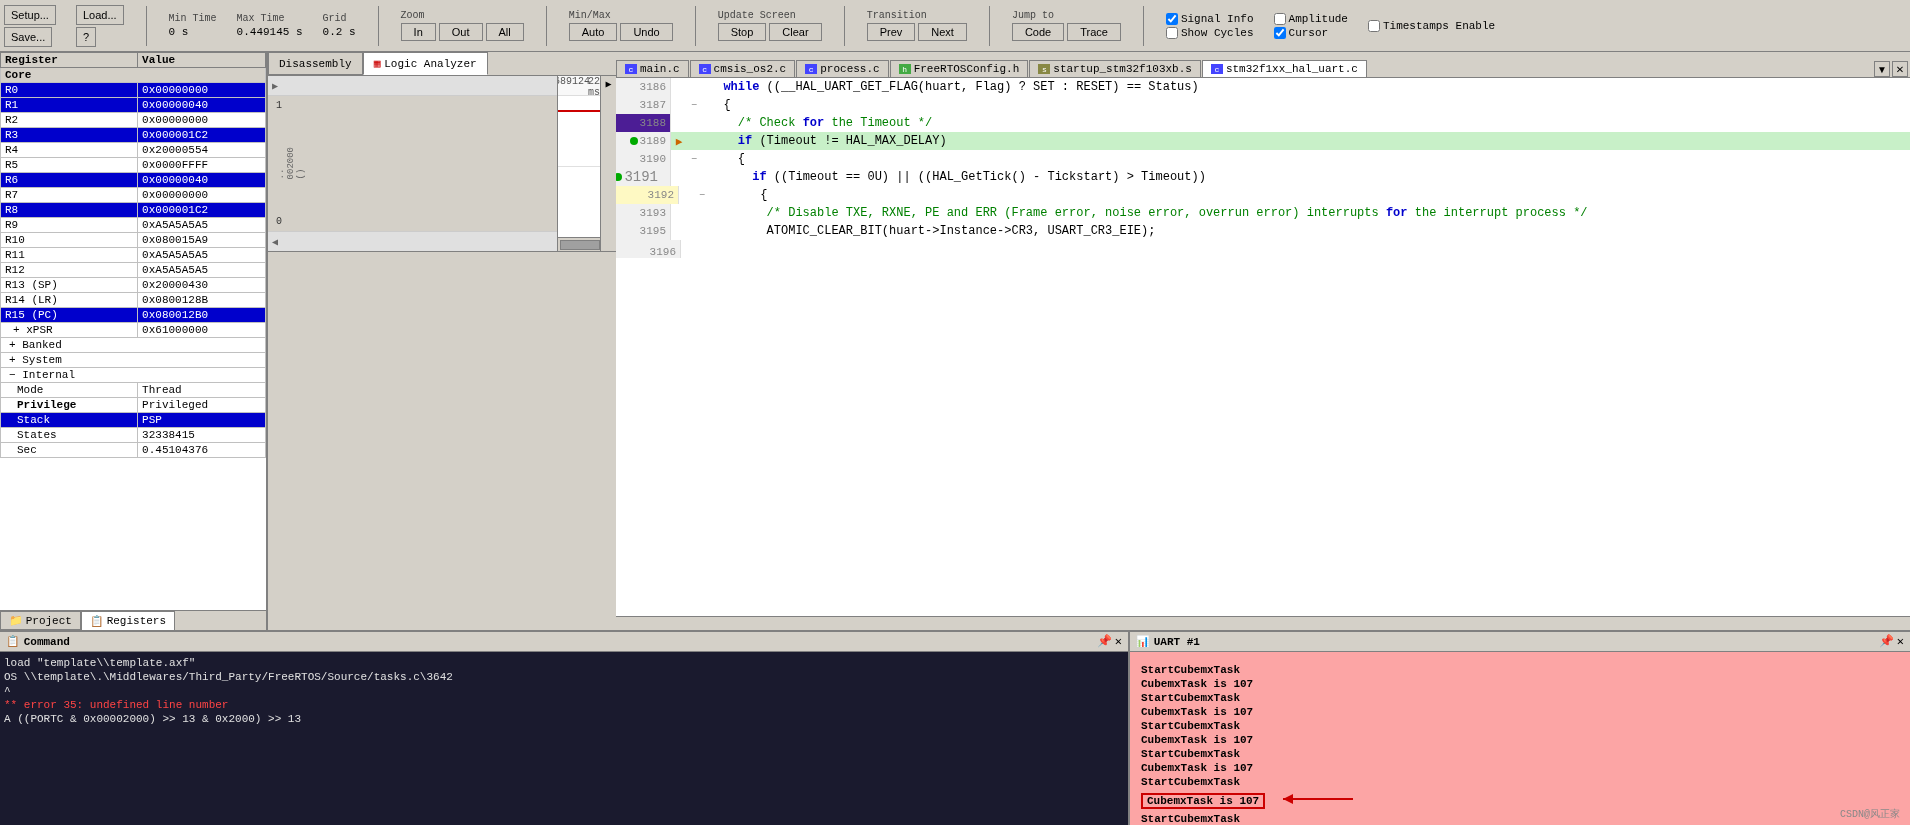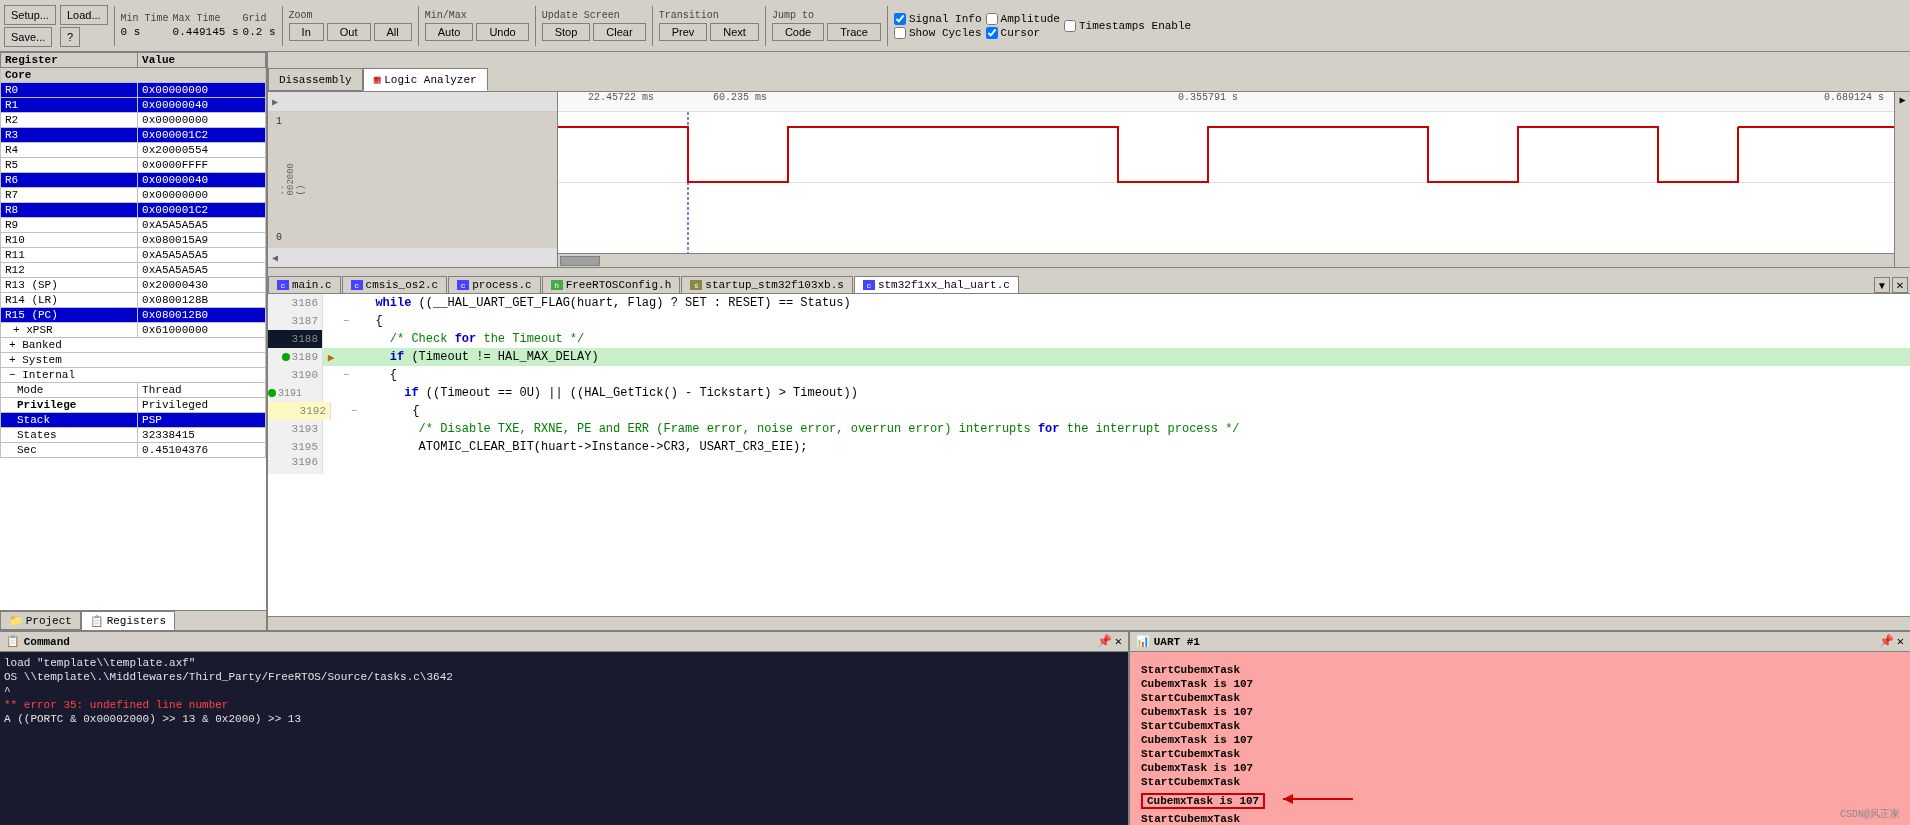--- a/index.html
+++ b/index.html
@@ -1,21 +1,21 @@
 <!DOCTYPE html>
 <html><head>
   <meta charset="utf-8">
   <style>
     * { margin: 0; padding: 0; box-sizing: border-box; }
     body { background: #f0f0f0; font-family: 'Courier New', monospace; font-size: 11px; color: #000; overflow: hidden; width: 1910px; height: 825px; }
 
     .main-container { display: flex; flex-direction: column; height: 825px; width: 1910px; background: #d4d0c8; }
 
     
-    .toolbar { display: flex; align-items: center; background: #d4d0c8; border-bottom: 1px solid #808080; padding: 2px 4px; gap: 4px; height: 52px; flex-shrink: 0; }
+    .toolbar { display: flex; align-items: center; background: #d4d0c8; border-bottom: 1px solid #808080; padding: 2px 4px; gap: 20px; height: 52px; flex-shrink: 0; }
     .toolbar-btn { background: #d4d0c8; border: 1px solid #808080; padding: 1px 6px; font-size: 11px; cursor: pointer; height: 20px; }
     .toolbar-separator { width: 1px; background: #808080; height: 40px; margin: 0 2px; }
     .toolbar-group { display: flex; flex-direction: column; gap: 2px; align-items: flex-start; }
     .toolbar-row { display: flex; align-items: center; gap: 3px; }
     .toolbar-label { font-size: 10px; color: #444; }
     .toolbar-value { font-size: 11px; }
     .toolbar-small-btn { background: #d4d0c8; border: 1px solid #808080; padding: 0px 12px; font-size: 11px; cursor: pointer; height: 18px; min-width: 24px; }
     .checkbox-group { display: flex; align-items: center; gap: 3px; font-size: 11px; }
     input[type=checkbox] { width: 12px; height: 12px; }
 
@@ -28,21 +28,21 @@
     .reg-table { width: 100%; border-collapse: collapse; }
     .reg-table th { background: #d4d0c8; border: 1px solid #808080; padding: 1px 4px; font-weight: bold; text-align: left; font-size: 11px; }
     .reg-table td { border: 1px solid #c0c0c0; padding: 1px 4px; font-size: 11px; }
     .reg-section-header { background: #d4d0c8; font-weight: bold; font-size: 11px; padding: 1px 4px; }
     .reg-row-blue { background: #0000cc; color: white; }
     .bottom-tabs { display: flex; background: #d4d0c8; border-top: 1px solid #808080; }
     .bottom-tab { padding: 2px 8px; font-size: 11px; border: 1px solid #808080; background: #d4d0c8; cursor: pointer; display: flex; align-items: center; gap: 3px; }
     .bottom-tab.active { background: white; border-bottom: none; }
 
     
-    .right-area { flex: 1; display: flex; flex-direction: column; overflow: hidden; margin-top: 16px; }
+    .right-area { flex: 1; display: flex; overflow: hidden; }
 
     
     .waveform-area { height: 200px; flex-shrink: 0; background: white; border-bottom: 1px solid #808080; display: flex; flex-direction: column; position: relative; overflow: hidden; }
     .waveform-tabs { display: flex; background: #d4d0c8; border-bottom: 1px solid #808080; height: 24px; }
     .waveform-tab { padding: 2px 10px; font-size: 11px; cursor: pointer; border: 1px solid #808080; display: flex; align-items: center; gap: 4px; }
     .waveform-tab.active { background: white; border-bottom: 1px solid white; }
     .waveform-content { flex: 1; display: flex; position: relative; overflow: hidden; }
 
     
     .code-area { flex: 1; display: flex; flex-direction: column; overflow: hidden; background: white; }
@@ -408,21 +408,21 @@
               </div>
               <div style="display: flex; align-items: stretch; min-height: 18px; font-family: &quot;Courier New&quot;, monospace; font-size: 12px;">
                 <div style="width: 55px; flex-shrink: 0; display: flex; align-items: center; justify-content: flex-end; padding-right: 4px; background: rgb(240, 240, 240); border-right: 1px solid rgb(221, 221, 221); gap: 2px; color: rgb(136, 136, 136); font-size: 11px;">
                   <span>3187</span>
                 </div>
                 <div style="width: 16px; flex-shrink: 0; display: flex; align-items: center; justify-content: center; font-size: 11px; color: rgb(204, 102, 0); font-weight: bold;"></div>
                 <div style="width: 14px; flex-shrink: 0; display: flex; align-items: center; justify-content: center; color: rgb(136, 136, 136); font-size: 10px; cursor: pointer;">−</div>
                 <div style="padding-left: 8px; white-space: pre; flex: 1 1 0%; line-height: 18px;">  {</div>
               </div>
               <div style="display: flex; align-items: stretch; min-height: 18px; font-family: &quot;Courier New&quot;, monospace; font-size: 12px;">
-                <div style="width: 55px; flex-shrink: 0; display: flex; align-items: center; justify-content: flex-end; padding-right: 4px; background: #0f172a; border-right: 1px solid rgb(221, 221, 221); gap: 2px; color: rgb(136, 136, 136); font-size: 11px;">
+                <div style="width: 55px; flex-shrink: 0; display: flex; align-items: center; justify-content: flex-end; padding-right: 4px; background: #4c1d95; border-right: 1px solid rgb(221, 221, 221); gap: 2px; color: rgb(136, 136, 136); font-size: 11px;">
                   <span>3188</span>
                 </div>
                 <div style="width: 16px; flex-shrink: 0; display: flex; align-items: center; justify-content: center; font-size: 11px; color: rgb(204, 102, 0); font-weight: bold;"></div>
                 <div style="width: 14px; flex-shrink: 0; display: flex; align-items: center; justify-content: center; color: rgb(136, 136, 136); font-size: 10px;"></div>
                 <div style="padding-left: 8px; white-space: pre; flex: 1 1 0%; line-height: 18px;">    <span style="color:#008000">/* Check <span style="color:#0000cc;font-weight:bold">for</span> the Timeout */</span></div>
               </div>
               <div style="display: flex; align-items: stretch; min-height: 18px; font-family: &quot;Courier New&quot;, monospace; font-size: 12px; background: rgb(200, 240, 200);">
                 <div style="width: 55px; flex-shrink: 0; display: flex; align-items: center; justify-content: flex-end; padding-right: 4px; background: rgb(240, 240, 240); border-right: 1px solid rgb(221, 221, 221); gap: 2px; color: rgb(136, 136, 136); font-size: 11px;">
                   <div style="width: 8px; height: 8px; background: rgb(0, 170, 0); border-radius: 50%; flex-shrink: 0;"></div>
                   <span>3189</span>
@@ -433,21 +433,21 @@
               </div>
               <div style="display: flex; align-items: stretch; min-height: 18px; font-family: &quot;Courier New&quot;, monospace; font-size: 12px;">
                 <div style="width: 55px; flex-shrink: 0; display: flex; align-items: center; justify-content: flex-end; padding-right: 4px; background: rgb(240, 240, 240); border-right: 1px solid rgb(221, 221, 221); gap: 2px; color: rgb(136, 136, 136); font-size: 11px;">
                   <span>3190</span>
                 </div>
                 <div style="width: 16px; flex-shrink: 0; display: flex; align-items: center; justify-content: center; font-size: 11px; color: rgb(204, 102, 0); font-weight: bold;"></div>
                 <div style="width: 14px; flex-shrink: 0; display: flex; align-items: center; justify-content: center; color: rgb(136, 136, 136); font-size: 10px; cursor: pointer;">−</div>
                 <div style="padding-left: 8px; white-space: pre; flex: 1 1 0%; line-height: 18px;">    {</div>
               </div>
               <div style="display: flex; align-items: stretch; min-height: 18px; font-family: &quot;Courier New&quot;, monospace; font-size: 12px;">
-                <div style="width: 55px; flex-shrink: 0; display: flex; align-items: center; justify-content: flex-end; padding-right: 20px; background: rgb(240, 240, 240); border-right: 1px solid rgb(221, 221, 221); gap: 2px; color: rgb(136, 136, 136); font-size: 10px;">
+                <div style="width: 55px; flex-shrink: 0; display: flex; align-items: center; justify-content: flex-end; padding-right: 12px; background: rgb(240, 240, 240); border-right: 1px solid rgb(221, 221, 221); gap: 2px; color: rgb(136, 136, 136); font-size: 14px;">
                   <div style="width: 8px; height: 8px; background: rgb(0, 170, 0); border-radius: 50%; flex-shrink: 0;"></div>
                   <span>3191</span>
                 </div>
                 <div style="width: 16px; flex-shrink: 0; display: flex; align-items: center; justify-content: center; font-size: 11px; color: rgb(204, 102, 0); font-weight: bold;"></div>
                 <div style="width: 14px; flex-shrink: 0; display: flex; align-items: center; justify-content: center; color: rgb(136, 136, 136); font-size: 10px;"></div>
                 <div style="padding-left: 8px; white-space: pre; flex: 1 1 0%; line-height: 18px;">      <span style="color:#0000cc;font-weight:bold">if</span> ((Timeout == 0U) || ((HAL_GetTick() - Tickstart) &gt; Timeout))</div>
               </div>
               <div style="display: flex; align-items: stretch; min-height: 18px; font-family: &quot;Courier New&quot;, monospace; font-size: 12px;">
                 <div style="width: 63px; flex-shrink: 0; display: flex; align-items: center; justify-content: flex-end; padding-right: 4px; background: #fef9c3; border-right: 1px solid rgb(221, 221, 221); gap: 2px; color: rgb(136, 136, 136); font-size: 11px;">
                   <span>3192</span>
@@ -466,21 +466,21 @@
               </div>
               <div style="display: flex; align-items: stretch; min-height: 18px; font-family: &quot;Courier New&quot;, monospace; font-size: 12px;">
                 <div style="width: 55px; flex-shrink: 0; display: flex; align-items: center; justify-content: flex-end; padding-right: 4px; background: rgb(240, 240, 240); border-right: 1px solid rgb(221, 221, 221); gap: 2px; color: rgb(136, 136, 136); font-size: 11px;">
                   <span>3195</span>
                 </div>
                 <div style="width: 16px; flex-shrink: 0; display: flex; align-items: center; justify-content: center; font-size: 11px; color: rgb(204, 102, 0); font-weight: bold;"></div>
                 <div style="width: 14px; flex-shrink: 0; display: flex; align-items: center; justify-content: center; color: rgb(136, 136, 136); font-size: 10px;"></div>
                 <div style="padding-left: 8px; white-space: pre; flex: 1 1 0%; line-height: 18px;">        ATOMIC_CLEAR_BIT(huart-&gt;Instance-&gt;CR3, USART_CR3_EIE);</div>
               </div>
               <div style="display: flex; align-items: stretch; min-height: 18px; font-family: &quot;Courier New&quot;, monospace; font-size: 12px;">
-                <div style="width: 55px; flex-shrink: 0; display: flex; align-items: flex-start; justify-content: flex-end; padding-right: 4px; background: rgb(240, 240, 240); border-right: 1px solid rgb(221, 221, 221); gap: 2px; color: rgb(136, 136, 136); font-size: 11px;">
+                <div style="width: 65px; flex-shrink: 0; display: flex; align-items: flex-end; justify-content: flex-end; padding-right: 4px; background: rgb(240, 240, 240); border-right: 1px solid rgb(221, 221, 221); gap: 2px; color: rgb(136, 136, 136); font-size: 11px;">
                   <span>3196</span>
                 </div>
                 <div style="width: 16px; flex-shrink: 0; display: flex; align-items: center; justify-content: center; font-size: 11px; color: rgb(204, 102, 0); font-weight: bold;"></div>
                 <div style="width: 14px; flex-shrink: 0; display: flex; align-items: center; justify-content: center; color: rgb(136, 136, 136); font-size: 10px;"></div>
                 <div style="padding-left: 8px; white-space: pre; flex: 1 1 0%; line-height: 18px;"></div>
               </div>
             </div>
         </div>
         <div class="code-scrollbar"></div>
       </div>

